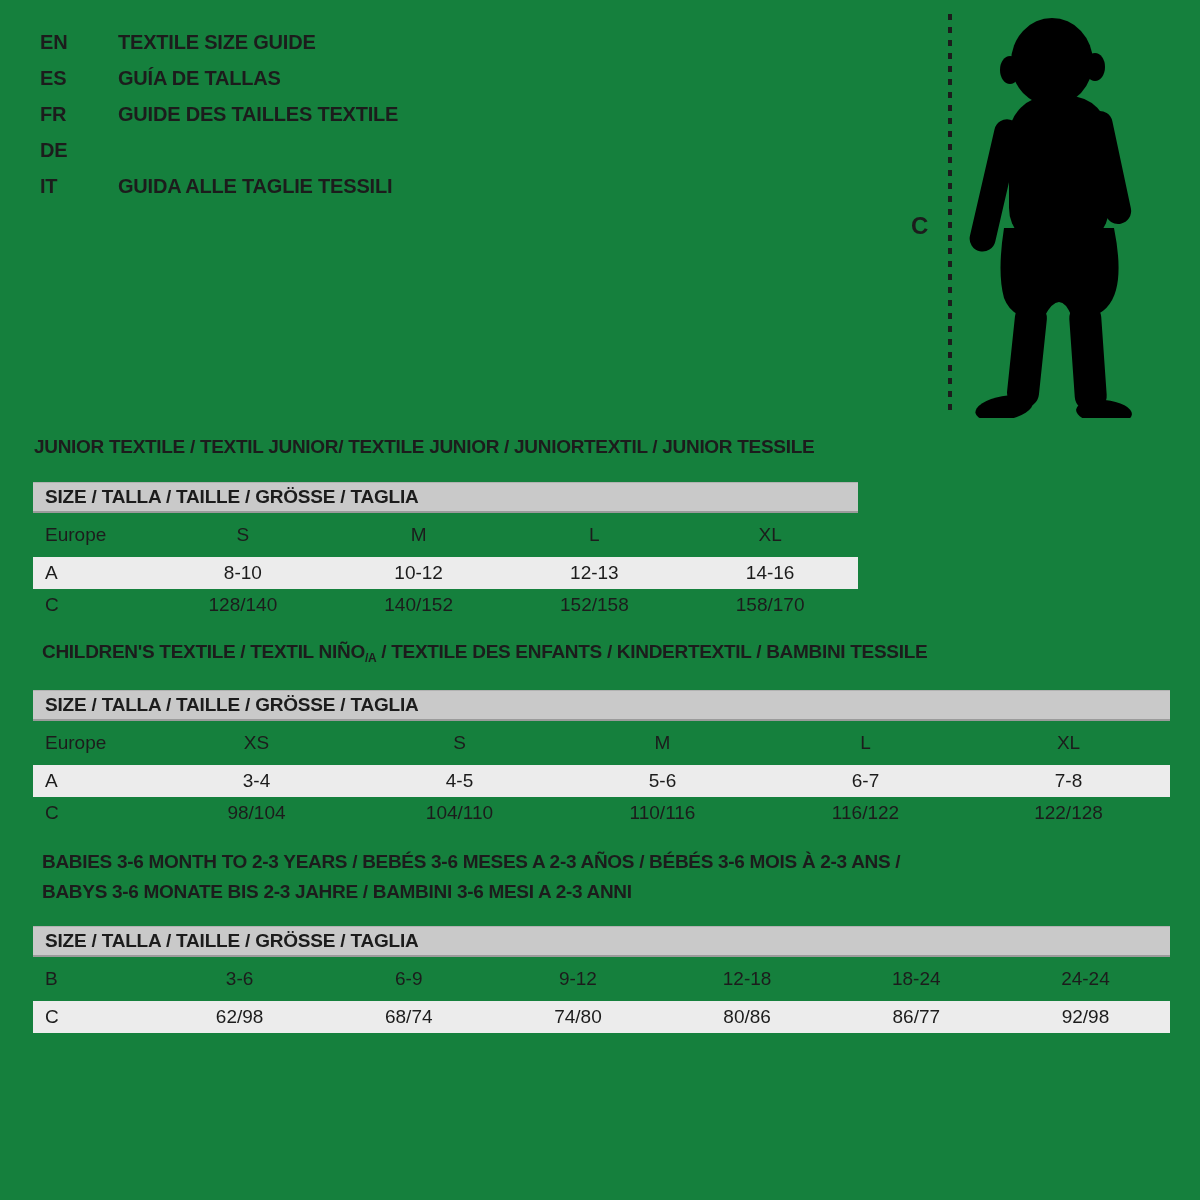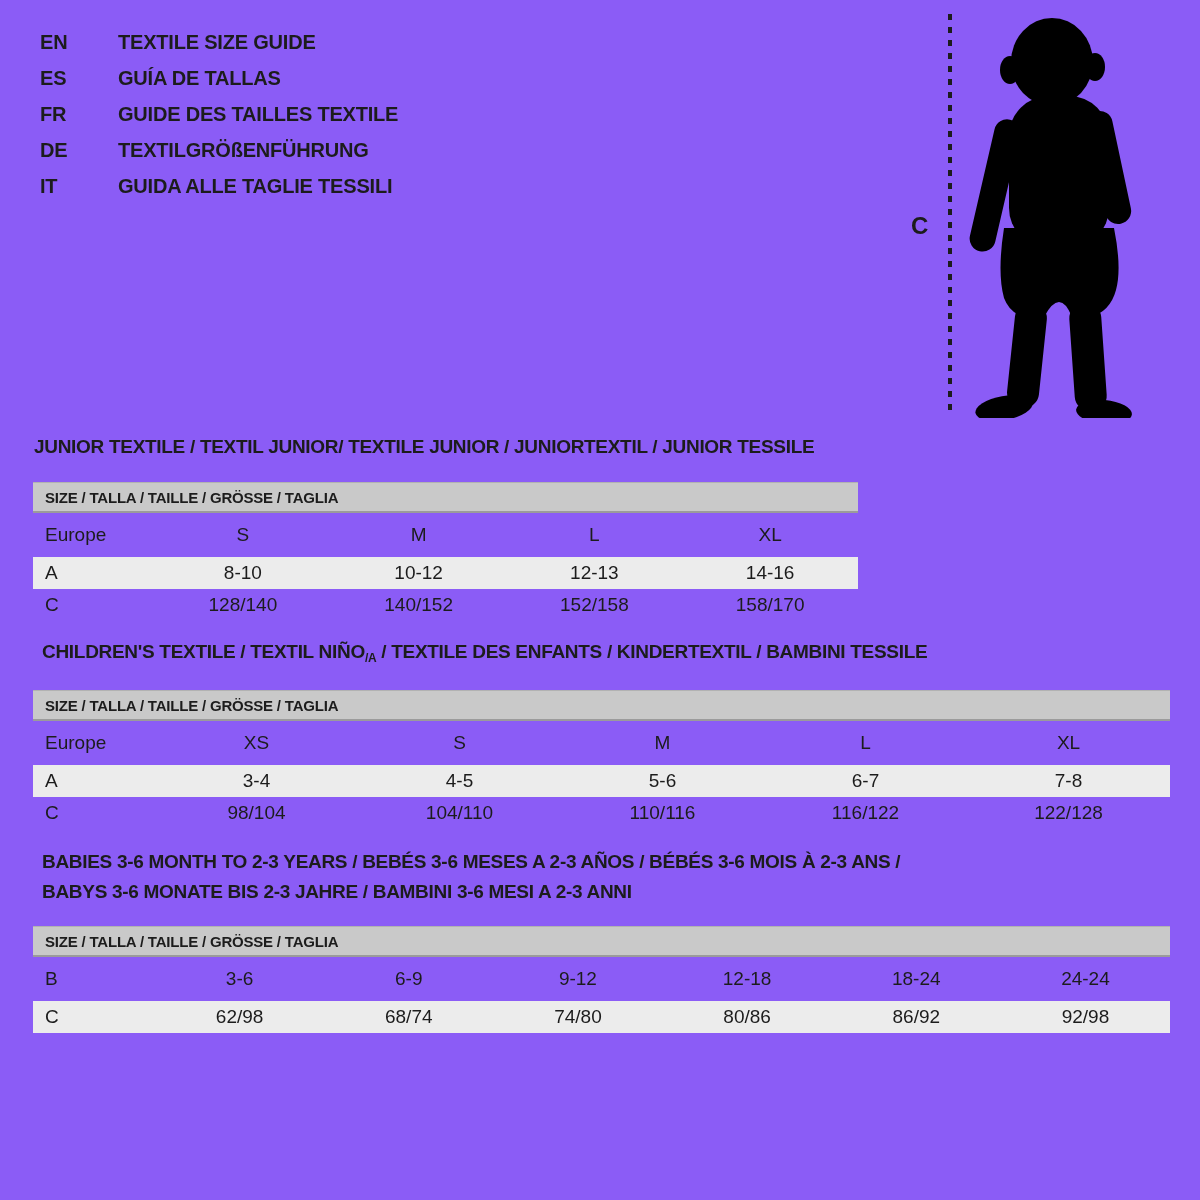--- a/index.html
+++ b/index.html
@@ -1,17 +1,17 @@
 <!DOCTYPE html>
 <html style="--header-bar: #c9c9c9; --shaded-row: #ececec; --text: #1c1c1c; --silhouette: #000000;"><head>
 <meta charset="utf-8">
 <style>
   html,body { margin:0; padding:0; background:#ffffff; }
   .page {
-    position:relative; width:1200px; height:1200px; background:#8b5cf6;
+    position:relative; width:1200px; height:1200px; background:#15803d;
     font-family:"Liberation Sans", sans-serif; color:var(--text,#1c1c1c);
     overflow:hidden;
   }
 
   
   .lang-list { position:absolute; left:40px; top:24px; }
   .lang-row { display:flex; align-items:center; height:36px; font-weight:700; font-size:20px; letter-spacing:-0.2px; white-space:nowrap; }
   .lang-code { width:78px; }
 
   
@@ -36,21 +36,21 @@
   
   .tbl { position:absolute; }
   .tbl-junior   { left:33px; top:482px; width:825px; }
   .tbl-children { left:33px; top:690px; width:1137px; }
   .tbl-babies   { left:33px; top:926px; width:1137px; }
 
   .size-bar {
     height:28px; display:flex; align-items:center; padding-left:12px;
     background:var(--header-bar,#c9c9c9);
     border-top:1px solid #b2b2b2; border-bottom:2px solid #9b9b9b;
-    font-weight:700; font-size:15px; letter-spacing:-0.2px;
+    font-weight:700; font-size:19px; letter-spacing:-0.2px;
   }
   .row { display:flex; align-items:center; height:32px; font-size:19px; }
   .rows .row:first-child { height:44px; }
   .row.shaded { background:var(--shaded-row,#ececec); }
   .row .label { width:110px; padding-left:12px; }
   .row .cell { flex:1; text-align:center; }
 
   
   .legend { position:absolute; left:42px; top:1070px; }
   .legend-line { font-weight:700; font-size:18px; height:30px; letter-spacing:-0.2px; white-space:nowrap; }
@@ -68,21 +68,20 @@
       <div class="lang-row">
         <span class="lang-code">ES</span>
         <span class="lang-title">GUÍA DE TALLAS</span>
       </div>
       <div class="lang-row">
         <span class="lang-code">FR</span>
         <span class="lang-title">GUIDE DES TAILLES TEXTILE</span>
       </div>
       <div class="lang-row">
         <span class="lang-code">DE</span>
-        <span class="lang-title">TEXTILGRÖßENFÜHRUNG</span>
       </div>
       <div class="lang-row">
         <span class="lang-code">IT</span>
         <span class="lang-title">GUIDA ALLE TAGLIE TESSILI</span>
       </div>
     </div>
 
   <div class="dash-line"></div>
   <span class="c-label">C</span>
   <svg class="toddler-svg" viewBox="0 0 175 400" aria-hidden="true">
@@ -176,20 +175,20 @@
           <span class="cell">12-18</span>
           <span class="cell">18-24</span>
           <span class="cell">24-24</span>
         </div>
         <div class="row shaded">
           <span class="label">C</span>
           <span class="cell">62/98</span>
           <span class="cell">68/74</span>
           <span class="cell">74/80</span>
           <span class="cell">80/86</span>
-          <span class="cell">86/92</span>
+          <span class="cell">86/77</span>
           <span class="cell">92/98</span>
         </div>
       </div>
   </div>
 
 
 </div>
 
 </body></html>

